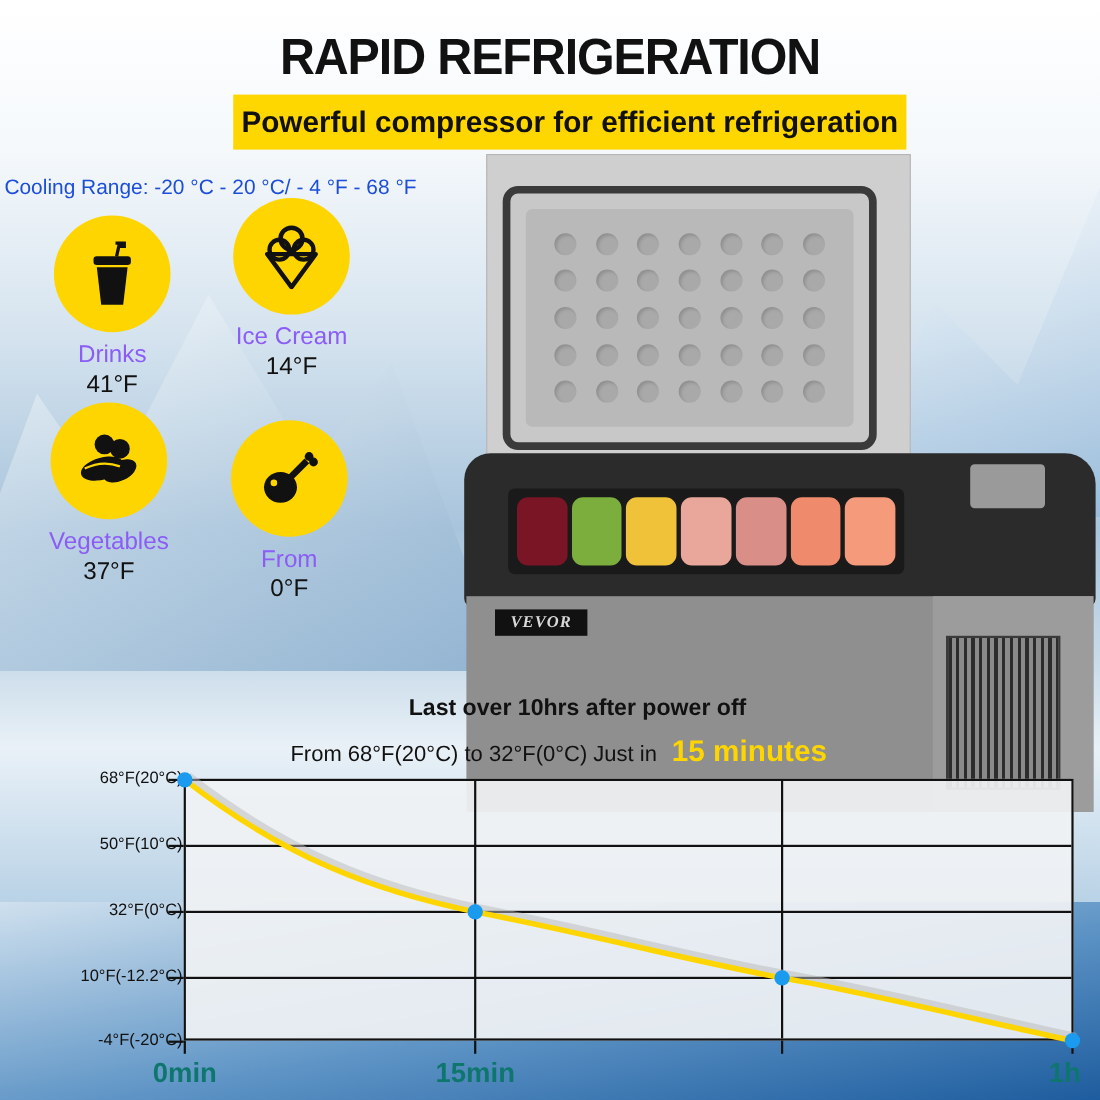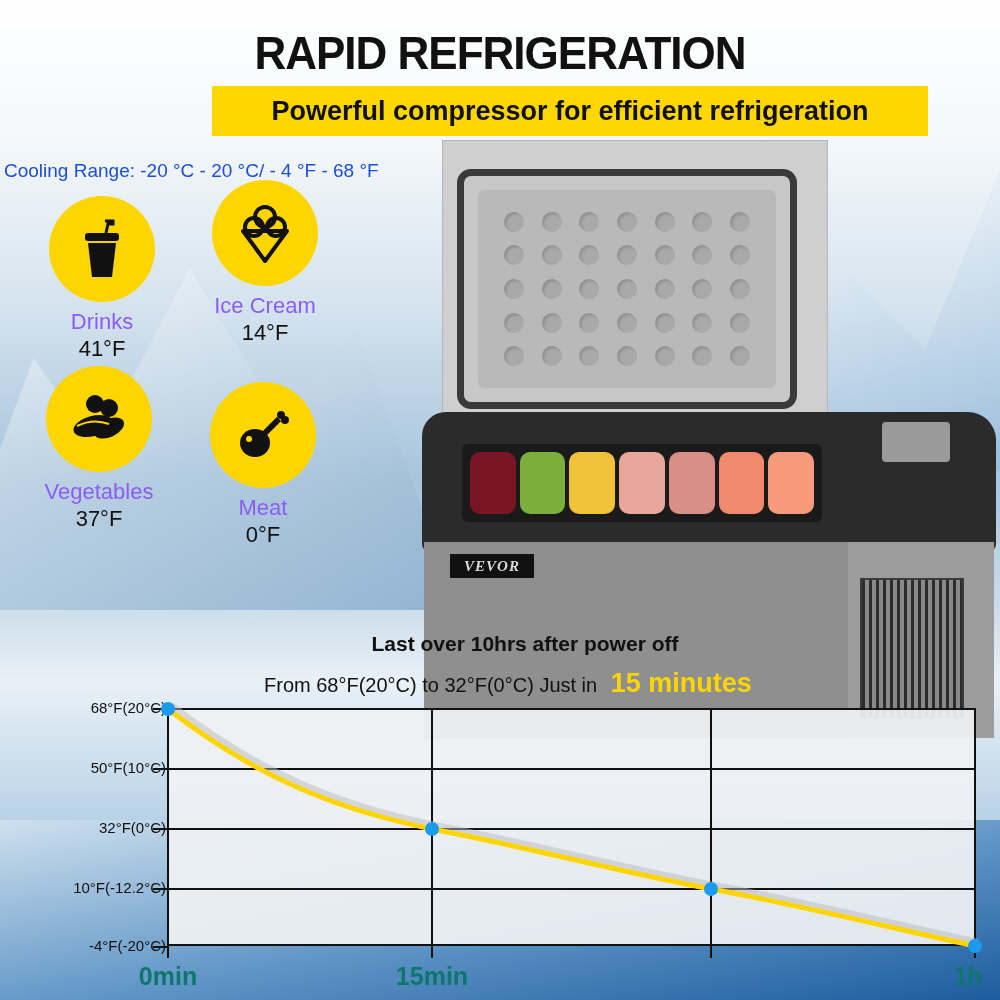--- a/index.html
+++ b/index.html
@@ -15,21 +15,21 @@
   .m1 { left: -60px; top: 250px; width: 520px; height: 360px; clip-path: polygon(0 100%, 18% 30%, 30% 55%, 48% 5%, 66% 48%, 80% 22%, 100% 100%); }
   .m2 { left: 760px; top: 170px; width: 300px; height: 300px; clip-path: polygon(0 100%, 30% 35%, 55% 60%, 80% 0, 100% 40%, 100% 100%); background: linear-gradient(160deg, #ffffff, #8fb6d8); }
   .snow { position: absolute; left: 0; top: 820px; width: 1000px; height: 180px; background: linear-gradient(170deg, #cfe0ee 0%, #5f95c6 55%, #1d5c9e 100%); }
 
   .title {
     position: absolute; left: 0; top: 28px; width: 1000px; text-align: center;
     font-family: "Liberation Sans", sans-serif; font-weight: 700; font-size: 44px;
     letter-spacing: -1px; color: #111; transform: scaleY(1.05);
   }
   .banner {
-    position: absolute; left: 212px; top: 86px; width: 716px; height: 50px;
+    position: absolute; left: 212px; top: 86px; width: 612px; height: 50px;
     background: #ffd700; display: flex; align-items: center; justify-content: center;
     font-weight: 700; font-size: 27px; color: #111;
   }
   .cooling-range { position: absolute; left: 4px; top: 160px; font-size: 19px; color: #1d4ed8; }
 
   .food { position: absolute; width: 140px; text-align: center; }
   .food .circle {
     width: 106px; height: 106px; border-radius: 50%; background: #ffd500;
     margin: 0 auto; display: flex; align-items: center; justify-content: center;
   }
@@ -117,21 +117,21 @@
 <div class="food" style="left:193px; top:382px;">
   <div class="circle">
     <svg width="56" height="56" viewBox="0 0 56 56">
         <ellipse cx="20" cy="36" rx="15" ry="14" fill="#111"></ellipse>
         <path d="M28 28 L44 12" stroke="#111" stroke-width="6"></path>
         <circle cx="46" cy="8" r="4" fill="#111"></circle>
         <circle cx="50" cy="13" r="4" fill="#111"></circle>
         <circle cx="14" cy="32" r="3" fill="#ffd500"></circle>
       </svg>
   </div>
-  <div class="name">Meat</div>
+  <div class="name">From</div>
   <div class="temp">0°F</div>
 </div>
 
 <div class="fridge">
   <div class="lid">
     <div class="lid-gasket">
       <div class="lid-inner">
         <span></span>
           <span></span>
           <span></span>

